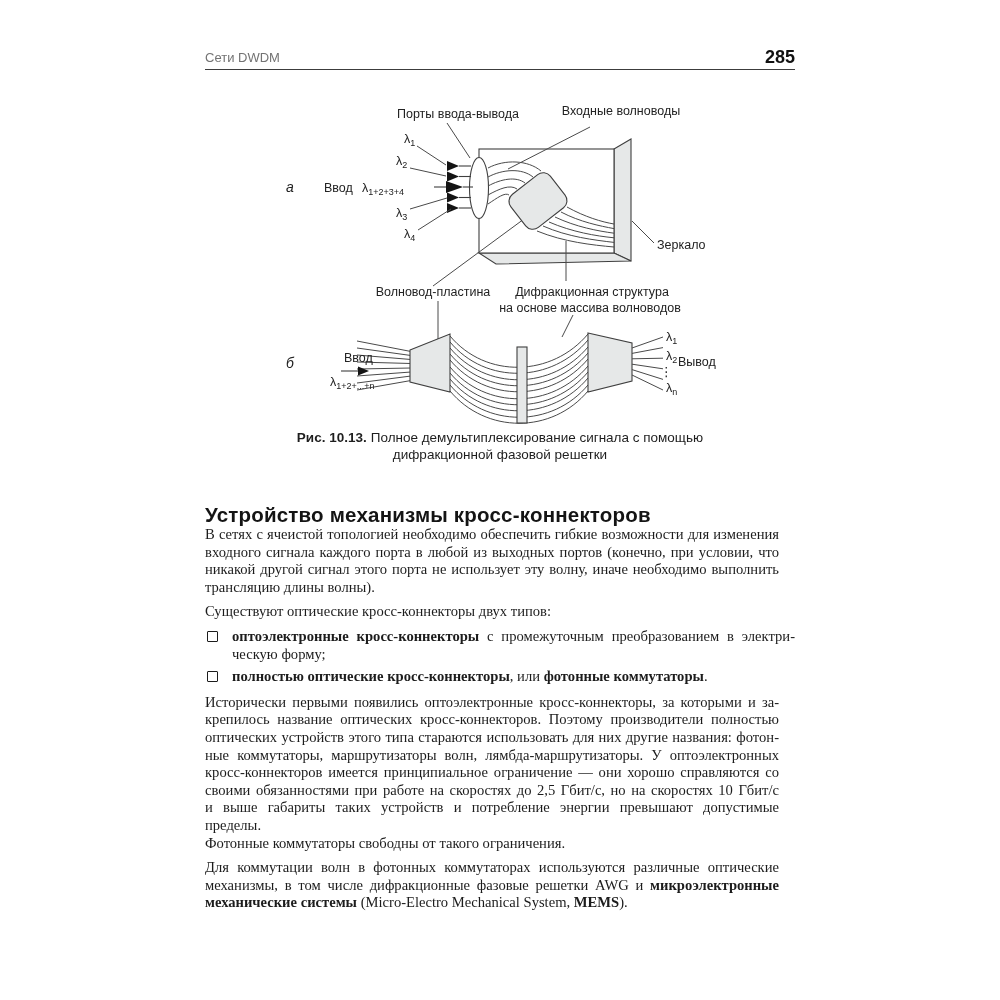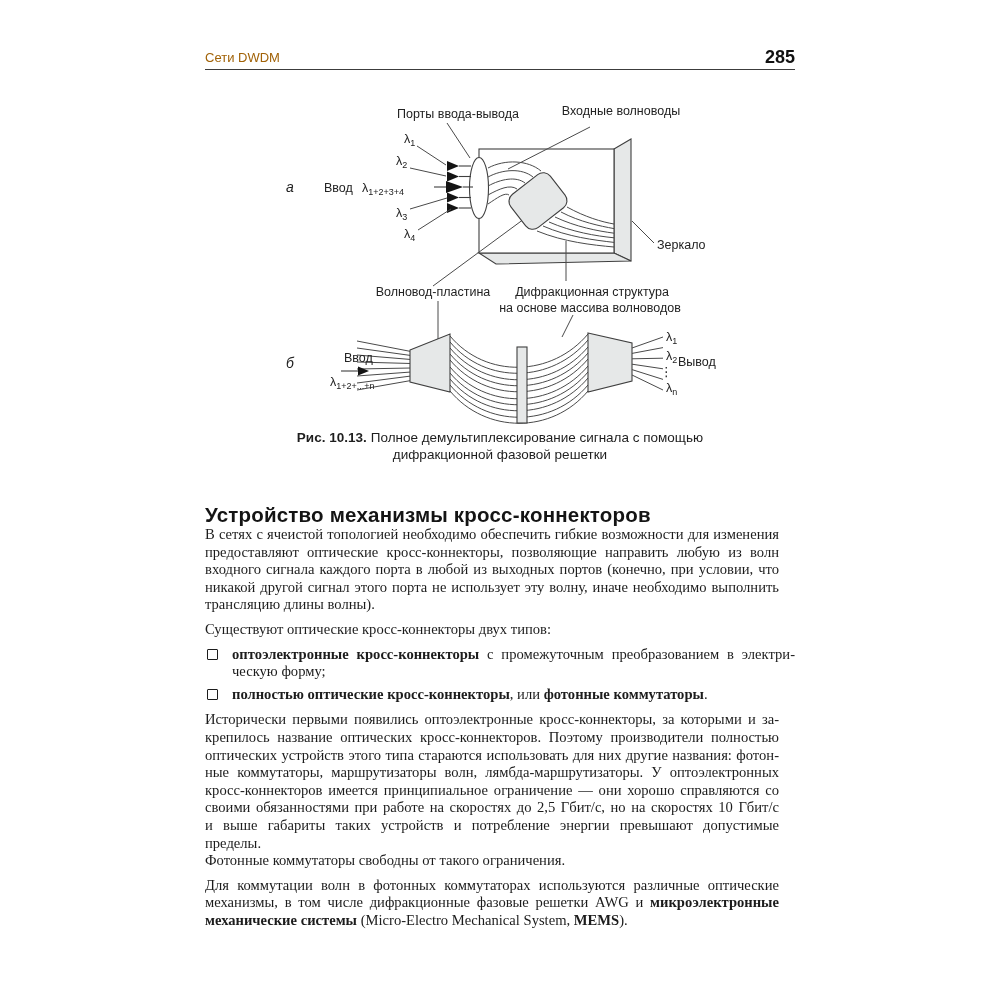--- a/index.html
+++ b/index.html
@@ -1,21 +1,21 @@
 <!DOCTYPE html>
 <html><head>
 <meta charset="utf-8">
 <style>
   html,body { margin:0; padding:0; background:#ffffff; }
   .page {
     position:relative; width:1000px; height:1000px; background:#fff;
     font-family:"Liberation Sans", sans-serif; color:#1b1b1b; overflow:hidden;
   }
   
-  .runhead-left { position:absolute; left:205px; top:50px; font-size:13px; color:#a16207; }
+  .runhead-left { position:absolute; left:205px; top:50px; font-size:13px; color:#737373; }
   .runhead-num  { position:absolute; right:205px; top:47px; font-size:18px; font-weight:bold; color:#111; }
   .runhead-rule { position:absolute; left:205px; right:205px; top:69px; height:1.4px; background:#3c3c3c; }
 
   
   .figure-svg { position:absolute; left:0; top:0; }
   .figure-svg text { font-family:"Liberation Sans", sans-serif; font-size:12.5px; fill:#222; }
   .figure-svg text.panel { font-style:italic; font-size:14px; }
   .figure-svg tspan.sub { font-size:9px; }
   .figure-svg .ln { stroke:#3f3f3f; stroke-width:1.1; fill:none; }
   .figure-svg .thin { stroke:#4a4a4a; stroke-width:1; fill:none; }
@@ -183,21 +183,20 @@
   <div class="caption">
     <div><strong>Рис. 10.13.</strong><span>Полное демультиплексирование сигнала с помощью</span></div>
     <div>дифракционной фазовой решетки</div>
   </div>
 
   <h1 class="heading">Устройство механизмы кросс-коннекторов</h1>
 
   <div class="body-text">
     <div class="para">
         <div class="tline just">В сетях с ячеистой топологией необходимо обеспечить гибкие возможности для изменения</div>
-        <div class="tline just">предоставляют оптические кросс-коннекторы, позволяющие направить любую из волн</div>
         <div class="tline just">входного сигнала каждого порта в любой из выходных портов (конечно, при условии, что</div>
         <div class="tline just">никакой другой сигнал этого порта не использует эту волну, иначе необходимо выполнить</div>
         <div class="tline last">трансляцию длины волны).</div>
       </div>
     <div class="para">
         <div class="tline last">Существуют оптические кросс-коннекторы двух типов:</div>
       </div>
 
     <div class="bullet-item">
       <span class="bullet-marker"><span class="sq"></span></span>

